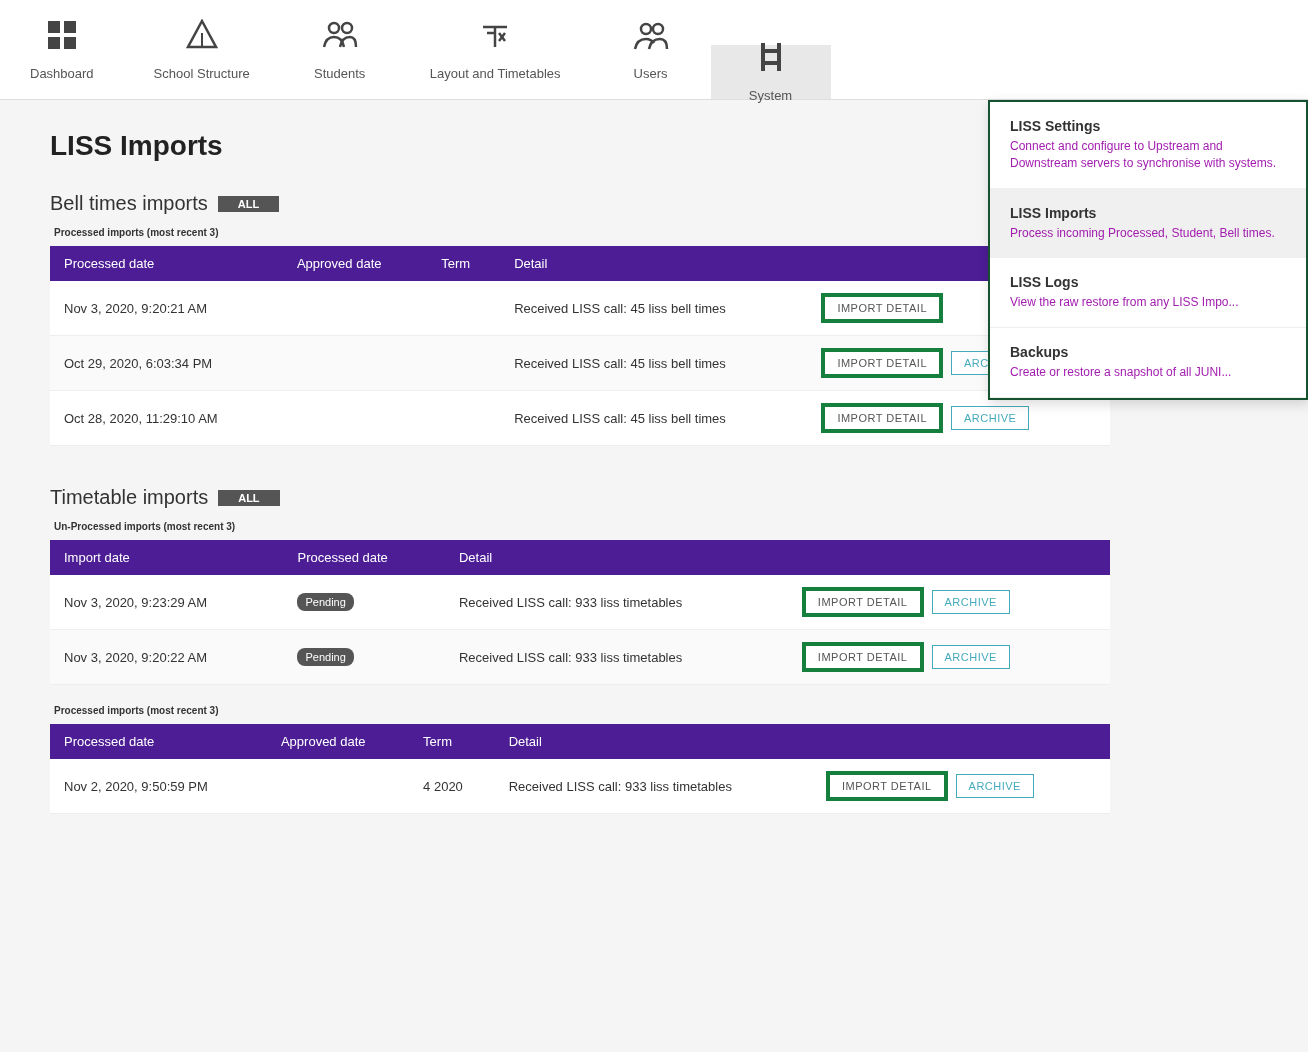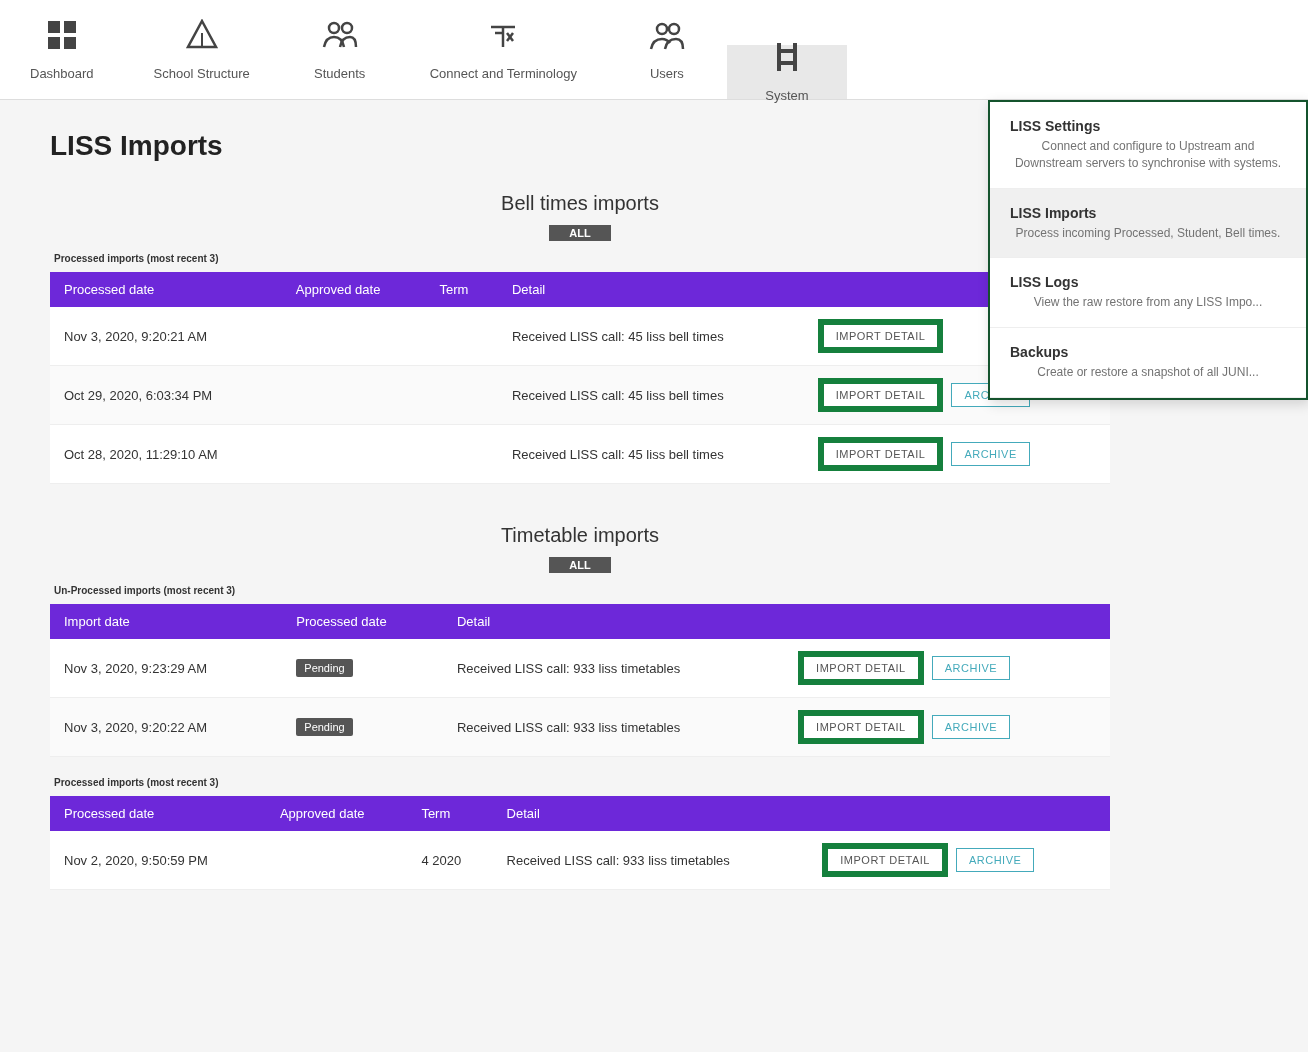--- a/index.html
+++ b/index.html
@@ -49,23 +49,22 @@
     }
     .dropdown-item.active-item { background: #f0f0f0; }
     .dropdown-item-title {
       font-weight: bold;
       font-size: 14px;
       color: #333;
       margin-bottom: 4px;
     }
     .dropdown-item-desc {
       font-size: 12px;
-      color: #737373;
+      color: #a21caf;
       line-height: 1.4;
-      text-align: center;
     }
 
     
     .main-content {
       padding: 30px 50px;
       max-width: 1160px;
     }
 
     .page-title {
       font-size: 28px;
@@ -77,21 +76,20 @@
     
     .section { margin-bottom: 40px; }
     .section-title {
       font-size: 20px;
       font-weight: normal;
       color: #333;
       margin-bottom: 12px;
       display: flex;
       align-items: center;
       gap: 10px;
-      flex-direction: column;
     }
     .badge-all {
       background: #555;
       color: #fff;
       font-size: 11px;
       padding: 2px 20px;
       border-radius: 0;
       font-weight: bold;
     }
 
@@ -103,42 +101,42 @@
       margin-left: 4px;
     }
 
     
     .data-table {
       width: 100%;
       border-collapse: collapse;
       margin-bottom: 4px;
     }
     .data-table thead tr {
-      background: #6d28d9;
+      background: #4c1d95;
       color: #fff;
     }
     .data-table thead th {
       padding: 10px 14px;
       text-align: left;
       font-size: 13px;
       font-weight: normal;
     }
     .data-table tbody tr {
       background: #fff;
       border-bottom: 1px solid #eee;
     }
     .data-table tbody tr:nth-child(even) { background: #fafafa; }
     .data-table tbody td {
       padding: 12px 14px;
       font-size: 13px;
       color: #333;
     }
 
     .btn-import-detail {
-      border: 6px solid #15803d;
+      border: 4px solid #15803d;
       background: #fff;
       color: #555;
       padding: 5px 12px;
       font-size: 11px;
       cursor: pointer;
       text-transform: uppercase;
       letter-spacing: 0.5px;
     }
 
     .btn-archive {
@@ -150,21 +148,21 @@
       cursor: pointer;
       text-transform: uppercase;
       letter-spacing: 0.5px;
     }
 
     .badge-pending {
       background: #555;
       color: #fff;
       font-size: 11px;
       padding: 3px 8px;
-      border-radius: 2px;
+      border-radius: 8px;
       display: inline-block;
       text-align: center;
     }
 
     .action-cell {
       display: flex;
       gap: 8px;
       align-items: center;
     }
   </style>
@@ -210,21 +208,21 @@
   <div class="nav-item">
     <span class="nav-icon">
       <svg width="32" height="32" viewBox="0 0 32 32" fill="none">
         <line x1="4" y1="8" x2="28" y2="8" stroke="#444" stroke-width="2.5"></line>
         <line x1="16" y1="8" x2="16" y2="28" stroke="#444" stroke-width="2.5"></line>
         <line x1="8" y1="14" x2="16" y2="14" stroke="#444" stroke-width="2.5"></line>
         <line x1="20" y1="14" x2="26" y2="22" stroke="#444" stroke-width="2.5"></line>
         <line x1="20" y1="22" x2="26" y2="14" stroke="#444" stroke-width="2.5"></line>
       </svg>
     </span>
-    <span class="nav-label">Connect and Terminology</span>
+    <span class="nav-label">Layout and Timetables</span>
   </div>
 
   <div class="nav-item">
     <span class="nav-icon">
       <svg width="36" height="32" viewBox="0 0 36 32" fill="none">
         <circle cx="13" cy="10" r="5" stroke="#444" stroke-width="2.5" fill="none"></circle>
         <circle cx="25" cy="10" r="5" stroke="#444" stroke-width="2.5" fill="none"></circle>
         <path d="M2 30 Q4 20 13 20 Q18 20 21 24" stroke="#444" stroke-width="2.5" fill="none"></path>
         <path d="M16 30 Q18 20 27 20 Q34 20 34 30" stroke="#444" stroke-width="2.5" fill="none"></path>
       </svg>

